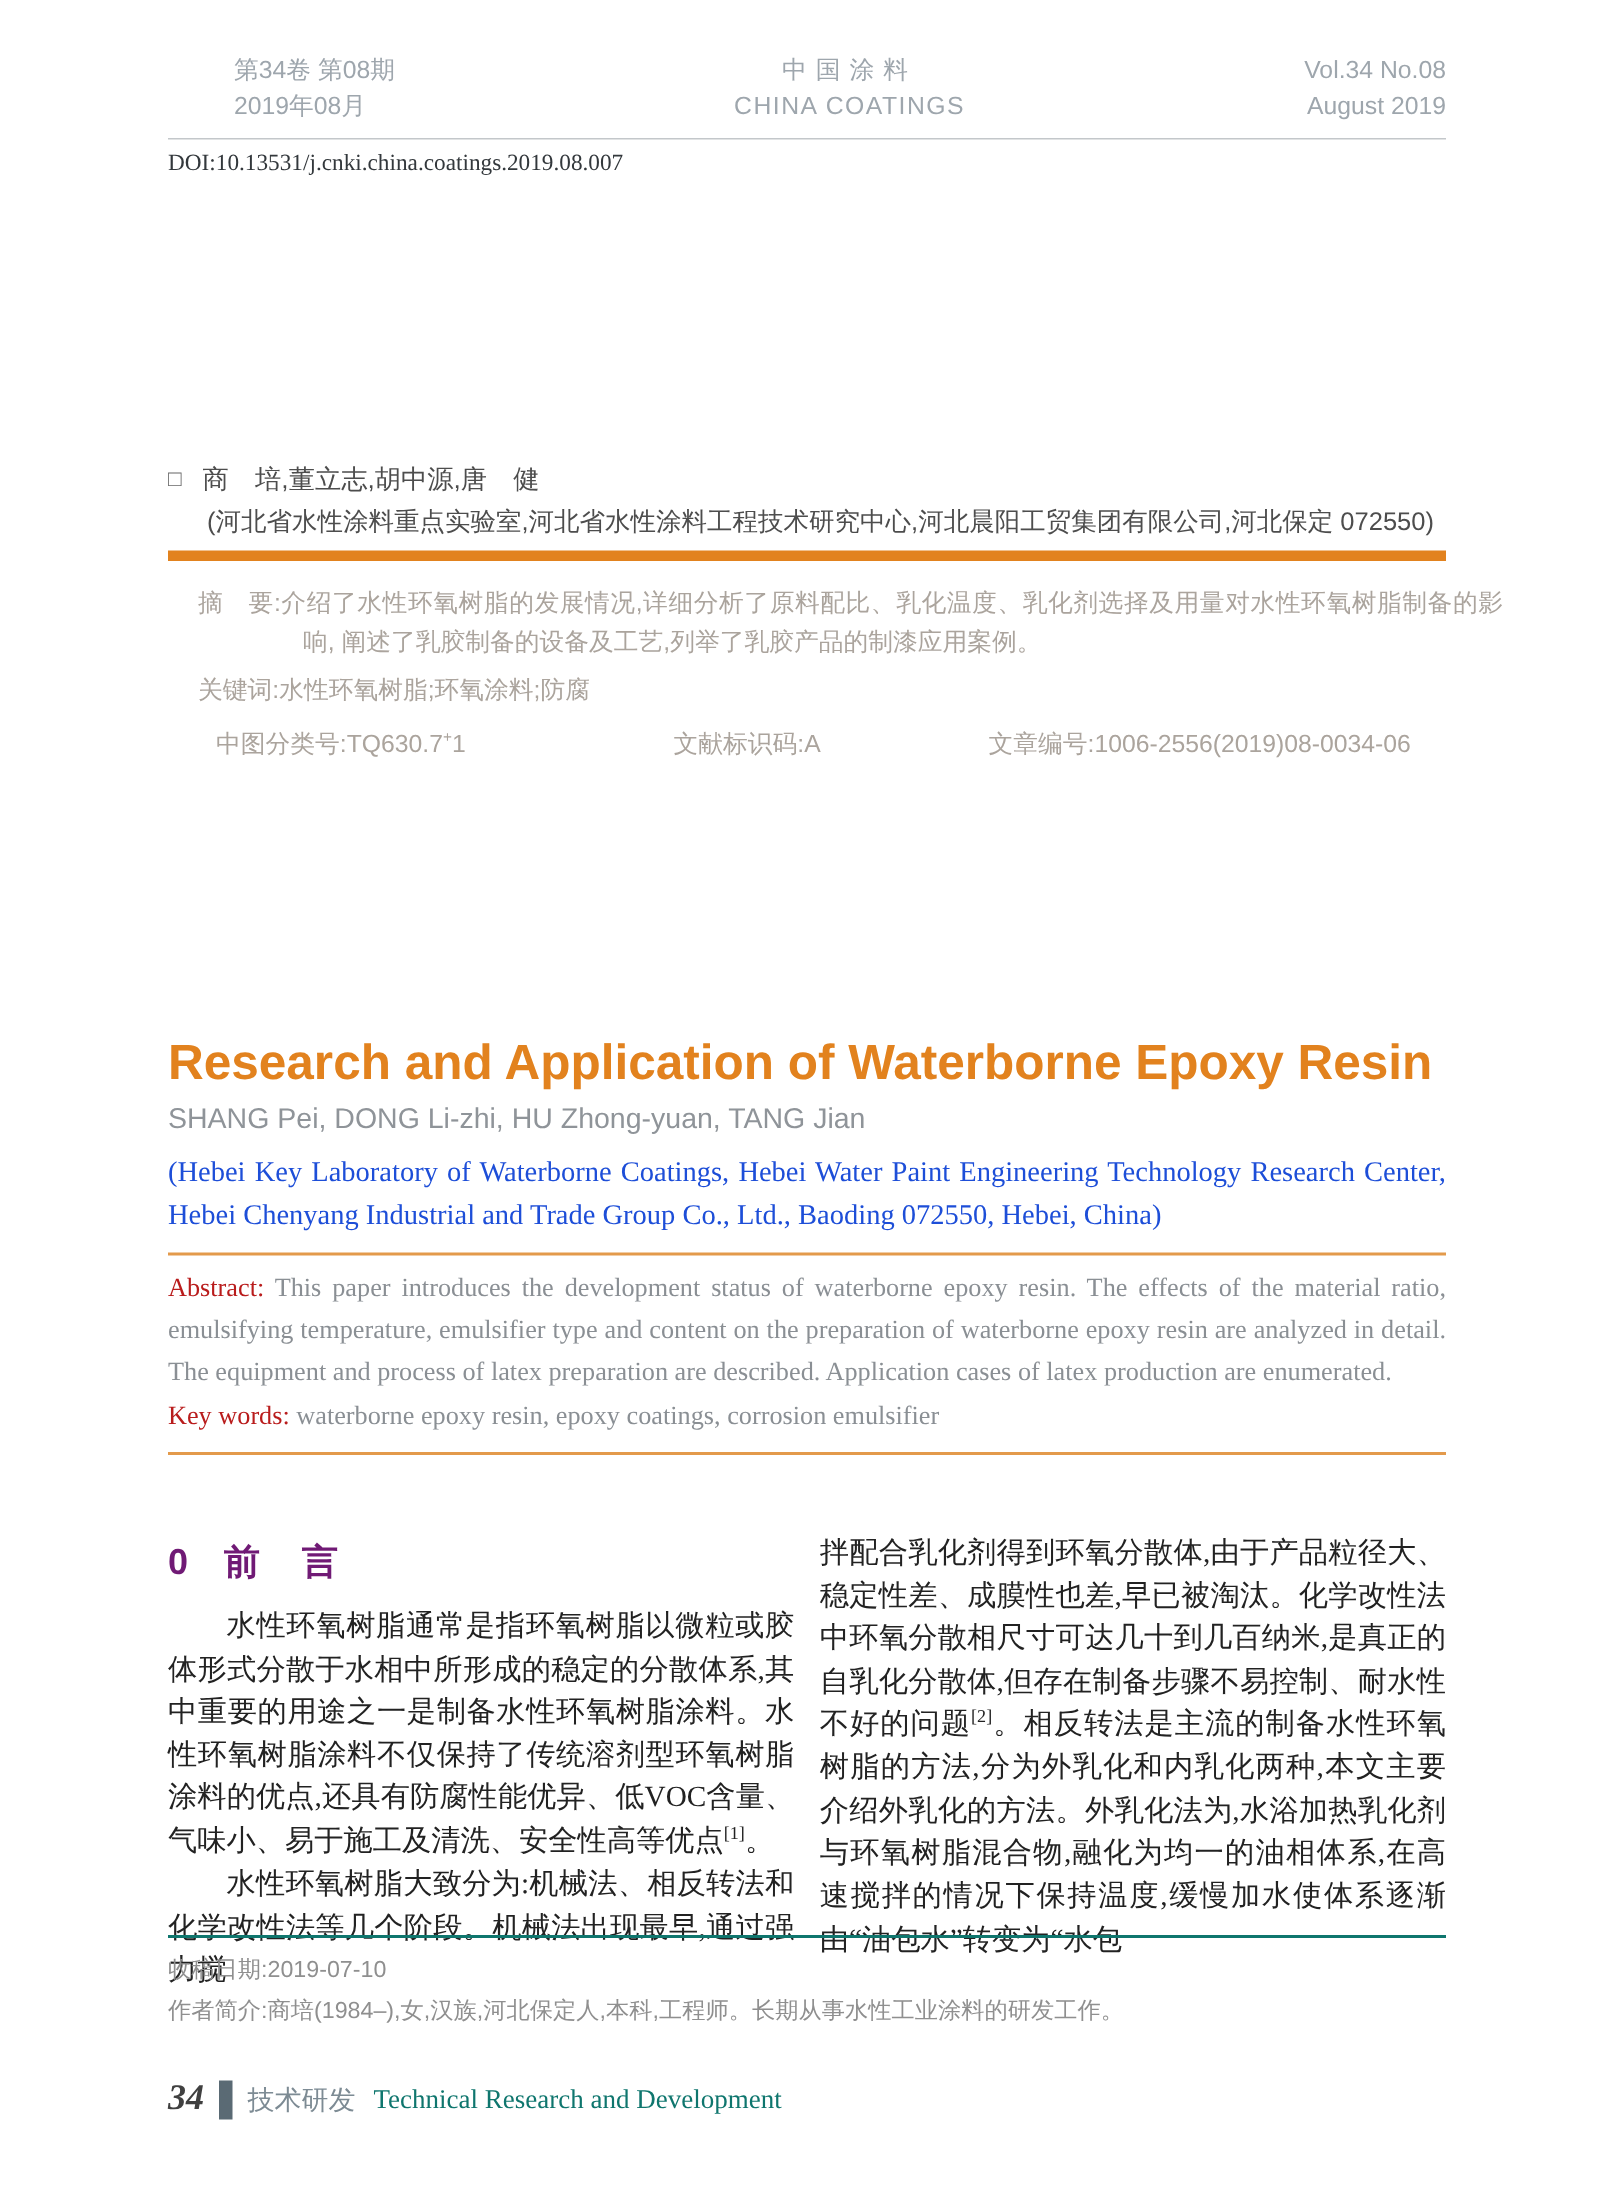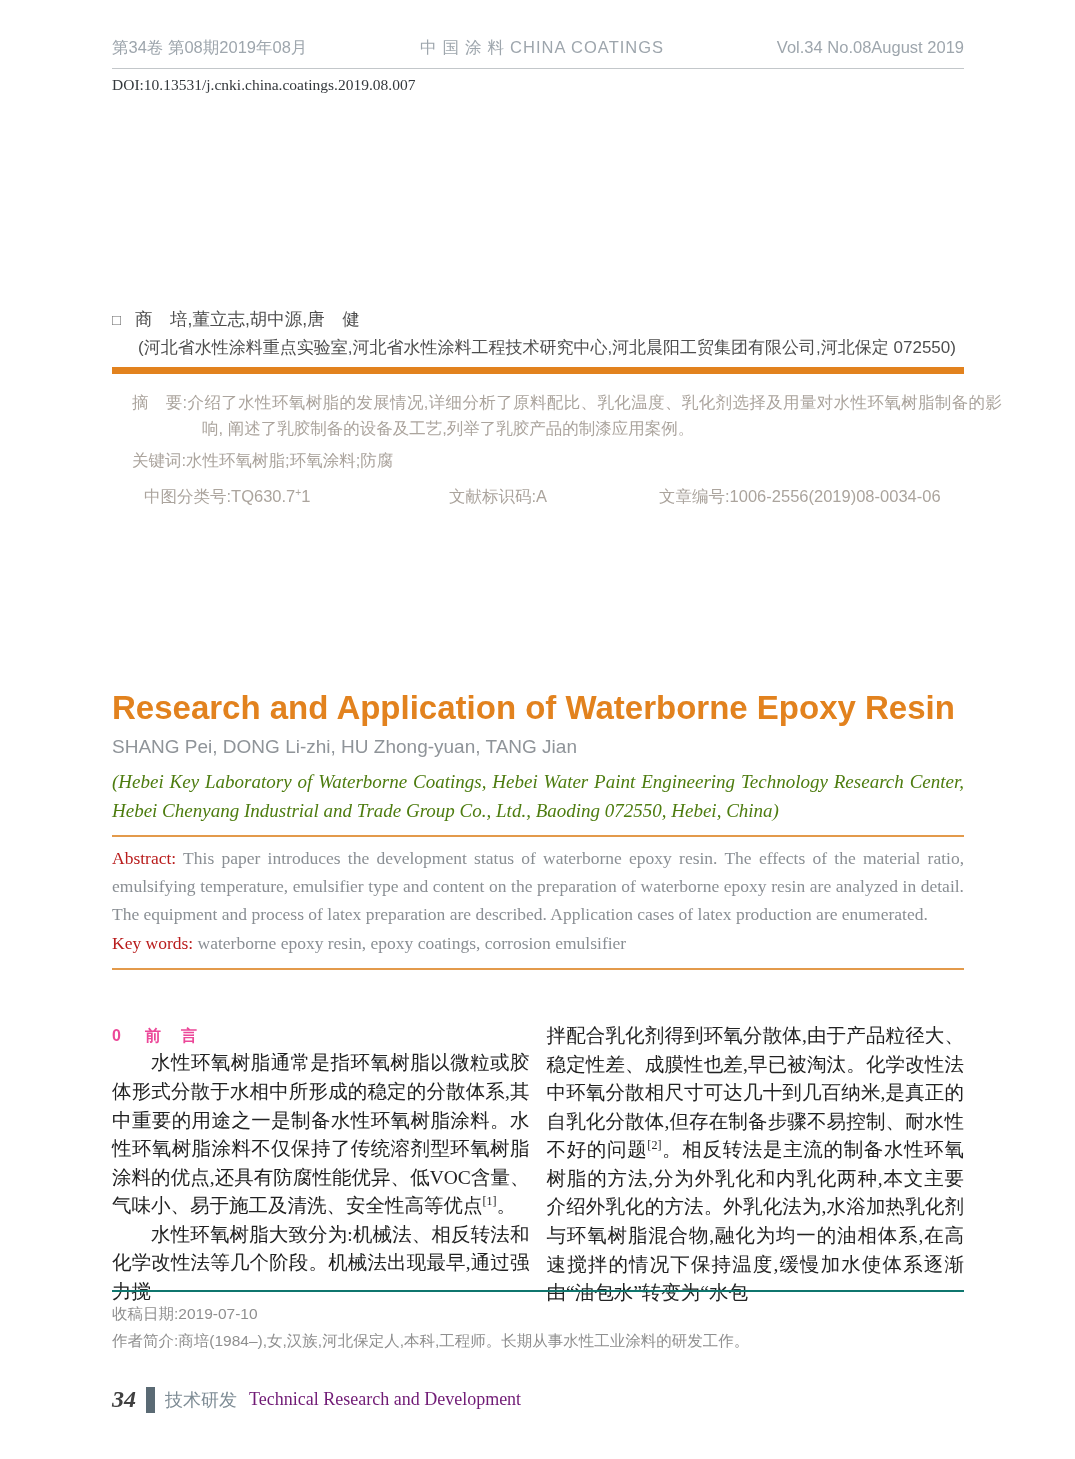--- a/index.html
+++ b/index.html
@@ -13,21 +13,21 @@
     font-family: "Liberation Serif", "DejaVu Serif", serif;
   }
   .abs { position: absolute; left: 112px; width: 852px; }
 
   
   .journal-header { top: 36px; }
   .jh-row { display: flex; justify-content: space-between; align-items: flex-start;
             color: #9ea6ad; font-family: "Liberation Sans", "DejaVu Sans", sans-serif;
             font-size: 16.5px; line-height: 1.45; padding-bottom: 8px;
             border-bottom: 1px solid #c3c7ca; }
-  .jh-col { display: flex; flex-direction: row; }
+  .jh-col { display: flex; flex-direction: column; margin-left: 44px; }
   .jh-col.center { text-align: center; letter-spacing: 1px; }
   .jh-col.right { text-align: right; }
   .jh-journal-cn { letter-spacing: 6px; }
   .doi-line { margin-top: 7px; color: #33383c; font-size: 15.5px; font-weight: normal;
               font-family: "Liberation Serif", "DejaVu Serif", serif; }
 
   
   .title-block { top: 292px; }
   .paper-title-cn {
     margin: 0; color: #e2821e; font-size: 53px; font-weight: 900; letter-spacing: 2px;
@@ -49,51 +49,51 @@
   .meta-class-row .cell-a { width: 305px; margin-left: 12px; }
   .meta-class-row .cell-b { width: 210px; }
   sup { font-size: 0.62em; }
 
   
   .english-block { top: 688px; }
   .paper-title-en { margin: 0; color: #e2821e; font-size: 33px; font-weight: bold;
     font-family: "Liberation Sans", "DejaVu Sans", sans-serif; line-height: 1.2; }
   .authors-en { margin-top: 8px; color: #8f9499; font-size: 19px;
     font-family: "Liberation Sans", "DejaVu Sans", sans-serif; }
-  .affiliation-en { margin-top: 9px; color: #4d7c0f; font-size: 19px; font-style: italic;
+  .affiliation-en { margin-top: 9px; color: #1d4ed8; font-size: 19px; 
     line-height: 1.55; text-align: justify; }
   .rule-orange { margin-top: 10px; height: 2px; background: #e39a4b; }
   .abstract-en { margin-top: 8px; color: #8a8f94; font-size: 17.5px; line-height: 1.58;
     text-align: justify; }
   .abstract-en .lbl, .kw-en .lbl { font-weight: normal; color: #b91c1c; }
   .kw-en { margin-top: 2px; color: #8a8f94; font-size: 17.5px; line-height: 1.58; }
 
   
   .body-block { top: 1022px; display: flex; gap: 17px; }
   .col { width: 418px; color: #222222; font-size: 19.5px; line-height: 1.465;
     text-align: justify; }
-  .section-heading { color: #ec4899; font-size: 16px; font-weight: bold;
-    font-family: "Liberation Sans", "DejaVu Sans", sans-serif; margin: 2px 0 2px 0;
+  .section-heading { color: #701a75; font-size: 24px; font-weight: bold;
+    font-family: "Liberation Sans", "DejaVu Sans", sans-serif; margin: 2px 0 12px 0;
     letter-spacing: 2px; }
   .section-heading .sec-num { margin-right: 22px; }
   .body-p { margin: 0; text-indent: 2em; }
   .body-p.no-indent { text-indent: 0; }
 
   
   .footnote-block { top: 1290px; border-top: 2px solid #0f766e; padding-top: 8px;
     color: #8f8f8f; font-size: 15.5px; line-height: 1.75;
     font-family: "Liberation Sans", "DejaVu Sans", sans-serif; }
 
   
   .page-footer { top: 1386px; display: flex; align-items: center; gap: 10px; }
   .footer-page-num { color: #404040; font-size: 24px; font-weight: bold; font-style: italic; }
   .footer-bar { width: 9px; height: 26px; background: #5a6a74; }
   .footer-label-cn { color: #7d8b94; font-size: 18px;
     font-family: "Liberation Sans", "DejaVu Sans", sans-serif; }
-  .footer-label-en { color: #701a75; font-size: 18px; margin-left: 2px; }
+  .footer-label-en { color: #0f766e; font-size: 18px; margin-left: 2px; }
 </style>
 </head>
 <body>
 
 <div class="page">
 
   <div class="abs journal-header">
     <div class="jh-row">
       <div class="jh-col">
         <span>第34卷 第08期</span>

